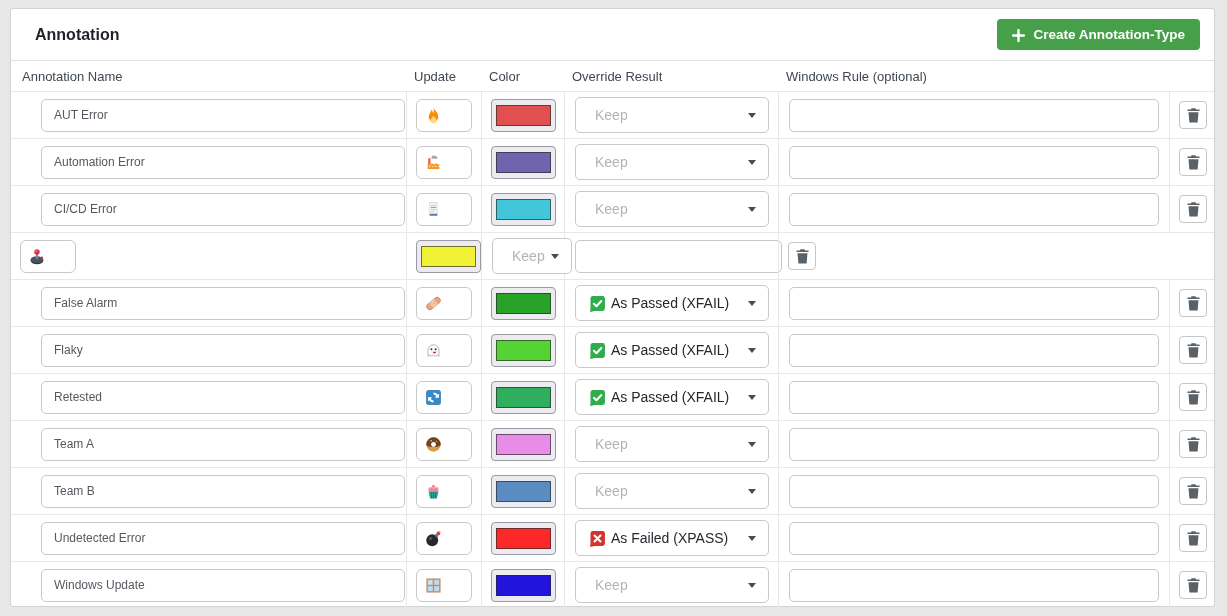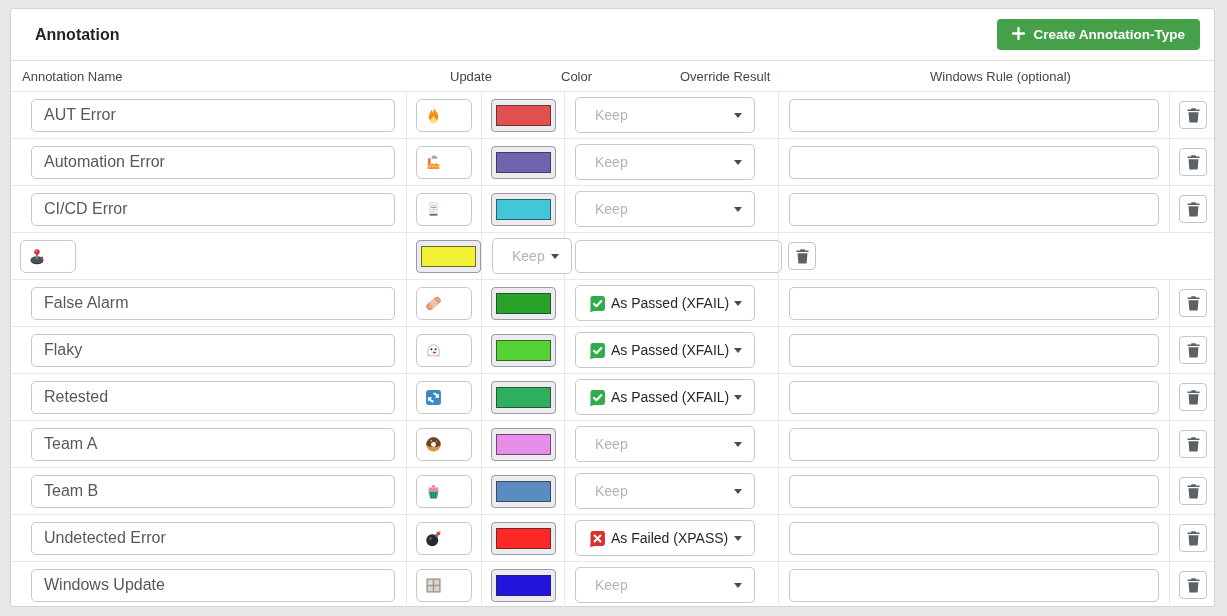--- a/index.html
+++ b/index.html
@@ -5,52 +5,52 @@
   * { box-sizing: border-box; margin: 0; padding: 0; }
   html,body { width:1227px; height:616px; background:#e7e7e7; font-family:"Liberation Sans", sans-serif; overflow:hidden; }
 
   .card { position:absolute; left:10px; top:8px; width:1205px; height:599px;
           background:#fff; border:1px solid #d3d3d3; border-radius:3px; }
 
   
   .card-header { display:flex; justify-content:space-between; align-items:center;
                  height:52px; padding:0 14px 0 24px; border-bottom:1px solid #e2e2e2; }
   .title { font-size:16px; font-weight:bold; color:#1f2329; }
-  .create-btn { display:flex; align-items:flex-start; gap:8px; background:var(--accent,#45a049);
+  .create-btn { display:flex; align-items:flex-end; gap:8px; background:var(--accent,#45a049);
                 border:none; border-radius:4px; color:#fff; font-family:inherit;
                 font-size:13.5px; font-weight:bold; padding:8px 15px; cursor:pointer; }
   .btn-icon { display:inline-flex; }
 
   
   .thead, .t-row { display:grid; grid-template-columns:395px 75px 83px 214px 391px 47px; }
-  .thead { height:30px; align-items:center;gap:36px; }
+  .thead { height:30px; align-items:center; }
   .th { font-size:13px; color:#3f4753; padding-left:8px; white-space:nowrap; }
   .th-name { padding-left:11px; }
 
   .t-row { height:47px; border-top:1px solid #e8e8e8; }
   .cell { display:flex; align-items:center; height:100%; }
   .cell + .cell { border-left:1px solid #e8e8e8; }
 
-  input.name-input { margin-left:20px; width:364px; height:33px; border:1px solid #c8c8c8;
-                     border-radius:5px; padding:0 12px; font-family:inherit; font-size:16px;
+  input.name-input { margin-left:30px; width:364px; height:33px; border:1px solid #c8c8c8;
+                     border-radius:5px; padding:0 12px; font-family:inherit; font-size:12px;
                      color:#55595f; background:#fff; outline:none; }
   input.rule-input { margin-left:10px; width:370px; height:33px; border:1px solid #c8c8c8;
                      border-radius:5px; padding:0 12px; font-family:inherit; font-size:14px;
                      color:#55595f; background:#fff; outline:none; }
 
   .unicode-box { margin-left:9px; width:56px; height:33px; border:1px solid #c8c8c8;
                  border-radius:6px; display:flex; align-items:center; padding-left:8px;
                  background:#fff; cursor:pointer; }
   .emoji { display:inline-flex; width:17px; height:17px; }
 
   .swatch { margin-left:9px; width:65px; height:33px; background:#ebebf0;
             border:1px solid #9a9aa5; border-radius:4px; padding:5px 4px; cursor:pointer; }
   .swatch-inner { width:100%; height:100%; border:1px solid rgba(40,40,40,.65); }
 
-  .select { position:relative; margin-left:10px; width:180px; height:36px; border:1px solid #c9c9c9;
+  .select { position:relative; margin-left:10px; width:194px; height:36px; border:1px solid #c9c9c9;
             border-radius:5px; display:flex; align-items:center; padding:0 26px 0 13px;
             background:#fff; cursor:pointer; }
   .ov-icon { display:inline-flex; width:17px; height:17px; margin-right:5px; flex:none; }
   .ov-label { font-size:14px; color:#24282d; white-space:nowrap; }
   .select.placeholder { padding-left:19px; }
   .select.placeholder .ov-label { color:#b3b3b3; }
   .caret { position:absolute; right:12px; top:50%; margin-top:-2px; width:0; height:0;
            border-left:4.5px solid transparent; border-right:4.5px solid transparent;
            border-top:5.5px solid #4a4a4a; }
 

